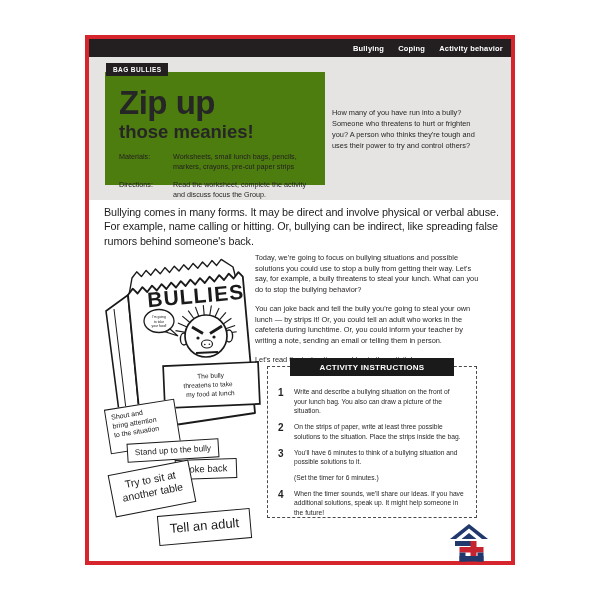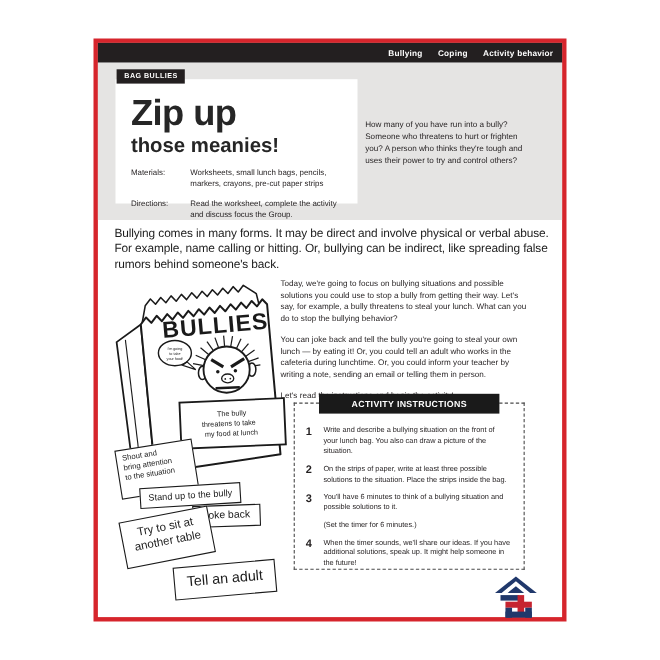--- a/index.html
+++ b/index.html
@@ -13,21 +13,21 @@
   }
   
   .topbar{
     position:absolute;left:0;top:0;width:422px;height:18px;background:#231f20;
     display:flex;align-items:center;justify-content:flex-end;gap:14px;
     padding-right:8px;box-sizing:border-box;
   }
   .topbar .nav-item{color:#fff;font-size:7.5px;font-weight:700;letter-spacing:.2px;}
   
   .hero{position:absolute;left:0;top:18px;width:422px;height:143px;background:#e5e4e3;}
-  .hero-card{position:absolute;left:16px;top:15px;width:220px;height:113px;background:#ffffff;}
+  .hero-card{position:absolute;left:16px;top:15px;width:220px;height:113px;background:#4d7c0f;}
   .tag{
     position:absolute;left:1px;top:-9px;background:#231f20;color:#fff;
     font-size:6.5px;font-weight:700;letter-spacing:.4px;padding:3px 7px;white-space:nowrap;
   }
   .title{font-size:33px;font-weight:600;letter-spacing:-.5px;line-height:1;margin:14px 0 0 14px;color:#262626;}
   .subtitle{font-size:18.5px;font-weight:600;margin:2px 0 0 14px;color:#262626;}
   .meta-row{display:flex;margin:8px 0 0 14px;}
   .meta-row.first{margin-top:9px;}
   .meta-label{width:54px;flex:none;font-size:7.2px;}
   .meta-text{width:138px;font-size:7.2px;line-height:1.4;}
@@ -173,21 +173,21 @@
   <div class="strip strip-stand">Stand up to the bully</div>
   <div class="strip strip-joke">Joke back</div>
   <div class="strip strip-try">
     <div>Try to sit at</div>
     <div>another table</div>
   </div>
   <div class="strip strip-tell">Tell an adult</div>
 
   <div class="rightcol">
     <p class="rc-para">Today, we're going to focus on bullying situations and possible solutions you could use to stop a bully from getting their way. Let's say, for example, a bully threatens to steal your lunch. What can you do to stop the bullying behavior?</p>
-    <p class="rc-para">You can joke back and tell the bully you're going to steal your own lunch — by eating it! Or, you could tell an adult who works in the cafeteria during lunchtime. Or, you could inform your teacher by writing a note, sending an email or telling them in person.</p>
+    <p class="rc-para">You can joke back and tell the bully you're going to steal your own lunch — by strips it! Or, you could tell an adult who works in the cafeteria during lunchtime. Or, you could inform your teacher by writing a note, sending an email or telling them in person.</p>
     <p class="rc-para">Let's read the instructions and begin the activity!</p>
   </div>
 
   <div class="instructions">
     <div class="instr-header">ACTIVITY INSTRUCTIONS</div>
     <div class="instr-body">
       <div class="instr-item">
         <div class="instr-num">1</div>
         <div class="instr-text">Write and describe a bullying situation on the front of your lunch bag. You also can draw a picture of the situation.</div>
       </div>

